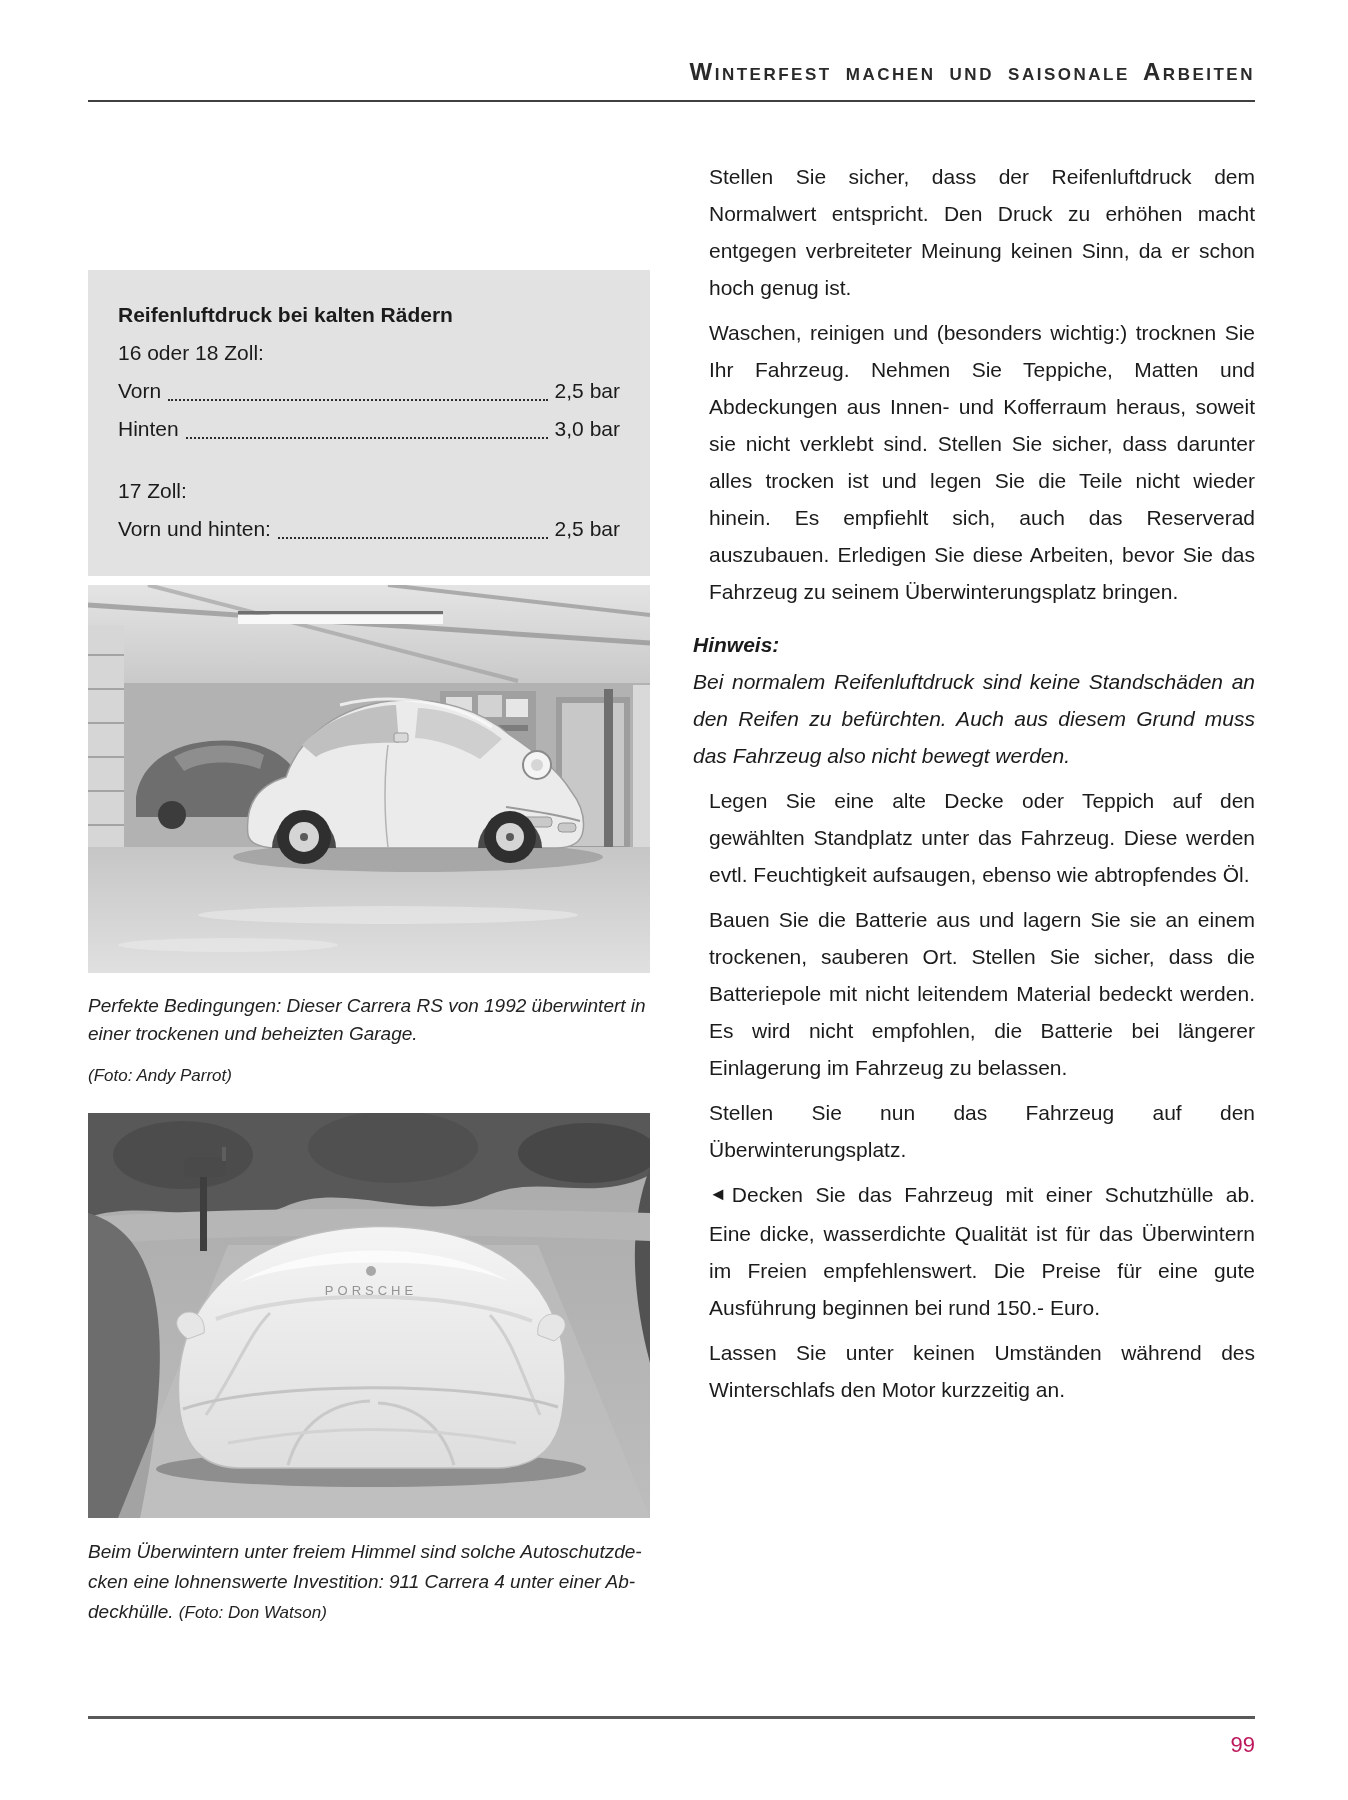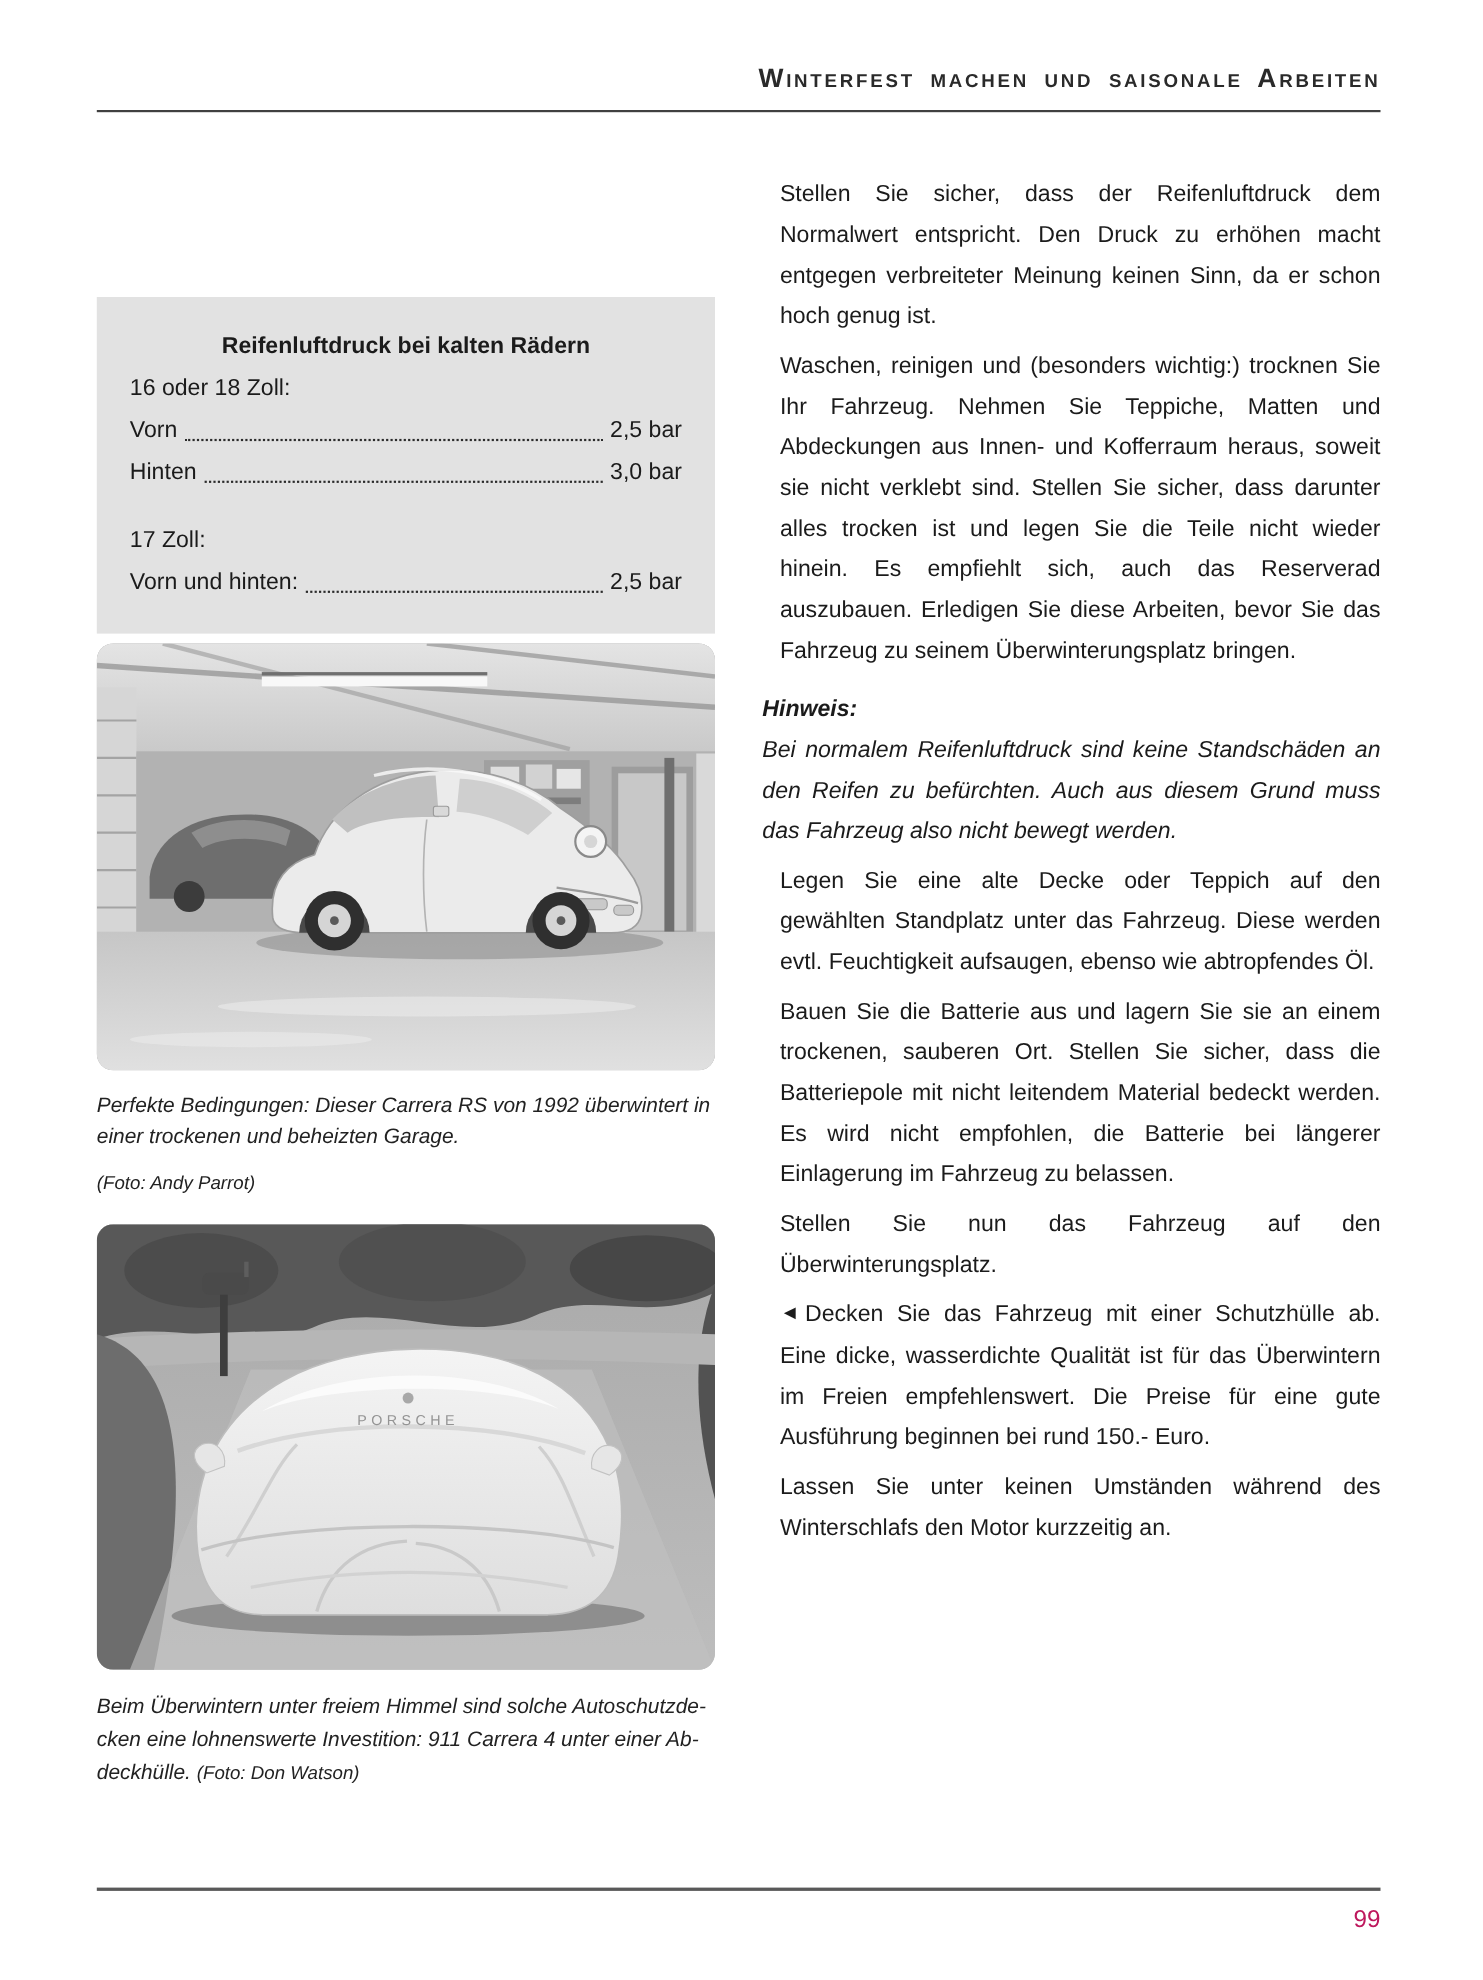--- a/index.html
+++ b/index.html
@@ -17,27 +17,27 @@
     font-size:24px;letter-spacing:2.5px;word-spacing:5px;color:#2a2a2a;
   }
   .header-rule{position:absolute;left:88px;top:100px;width:1167px;height:2px;background:#404040;}
 
   
   .info-box{
     position:absolute;left:88px;top:270px;width:562px;box-sizing:border-box;
     background:#e2e2e2;padding:26px 30px 28px 30px;
     font-size:21px;line-height:38px;
   }
-  .box-title{font-weight:bold;text-align:center;}
+  .box-title{font-weight:bold;}
   .leader-row{display:flex;align-items:stretch;}
   .leader-row .leader{flex:1;border-bottom:2px dotted #2b2b2b;margin:0 7px 9px 7px;}
   .gap-sm{height:24px;}
 
   
-  .photo{position:absolute;left:88px;margin:0;padding:0;overflow:hidden;background:#bfbfbf;border-radius:15px;}
+  .photo{position:absolute;left:88px;margin:0;padding:0;overflow:hidden;background:#bfbfbf;}
   .photo1{top:585px;width:562px;height:388px;}
   .photo2{top:1113px;width:562px;height:405px;}
   .photo svg{display:block;width:100%;height:100%;}
 
   
   .caption{position:absolute;left:88px;width:562px;font-style:italic;font-size:19px;line-height:28px;color:#222;}
   .cap1{top:992px;}
   .cap1 .credit{margin-top:14px;font-size:17px;}
   .cap2{top:1537px;line-height:30px;}
   .credit-inline{font-size:17px;}

